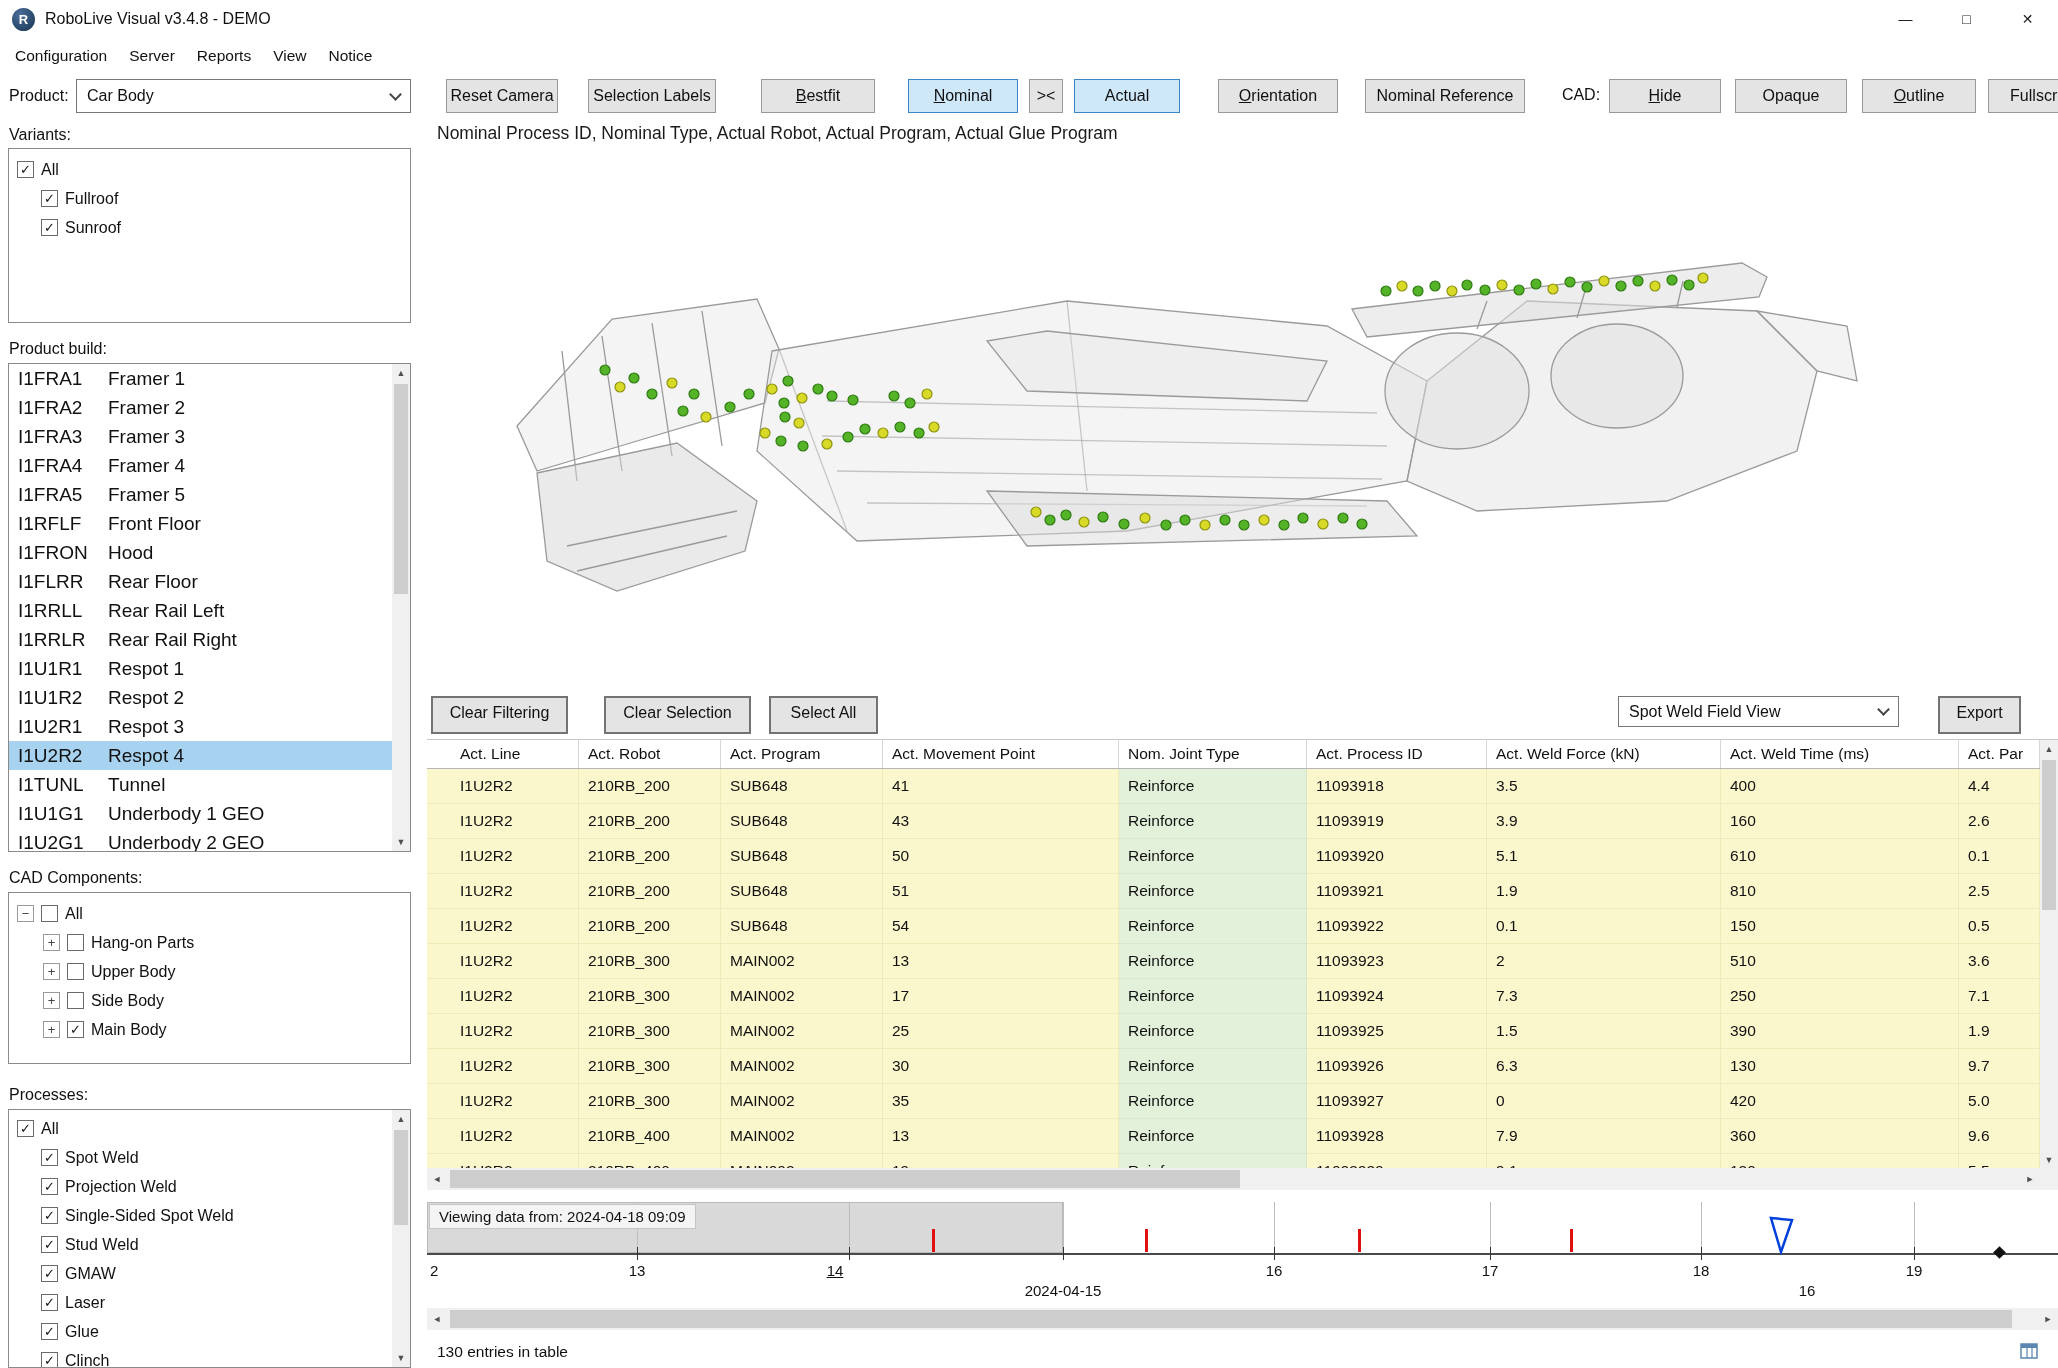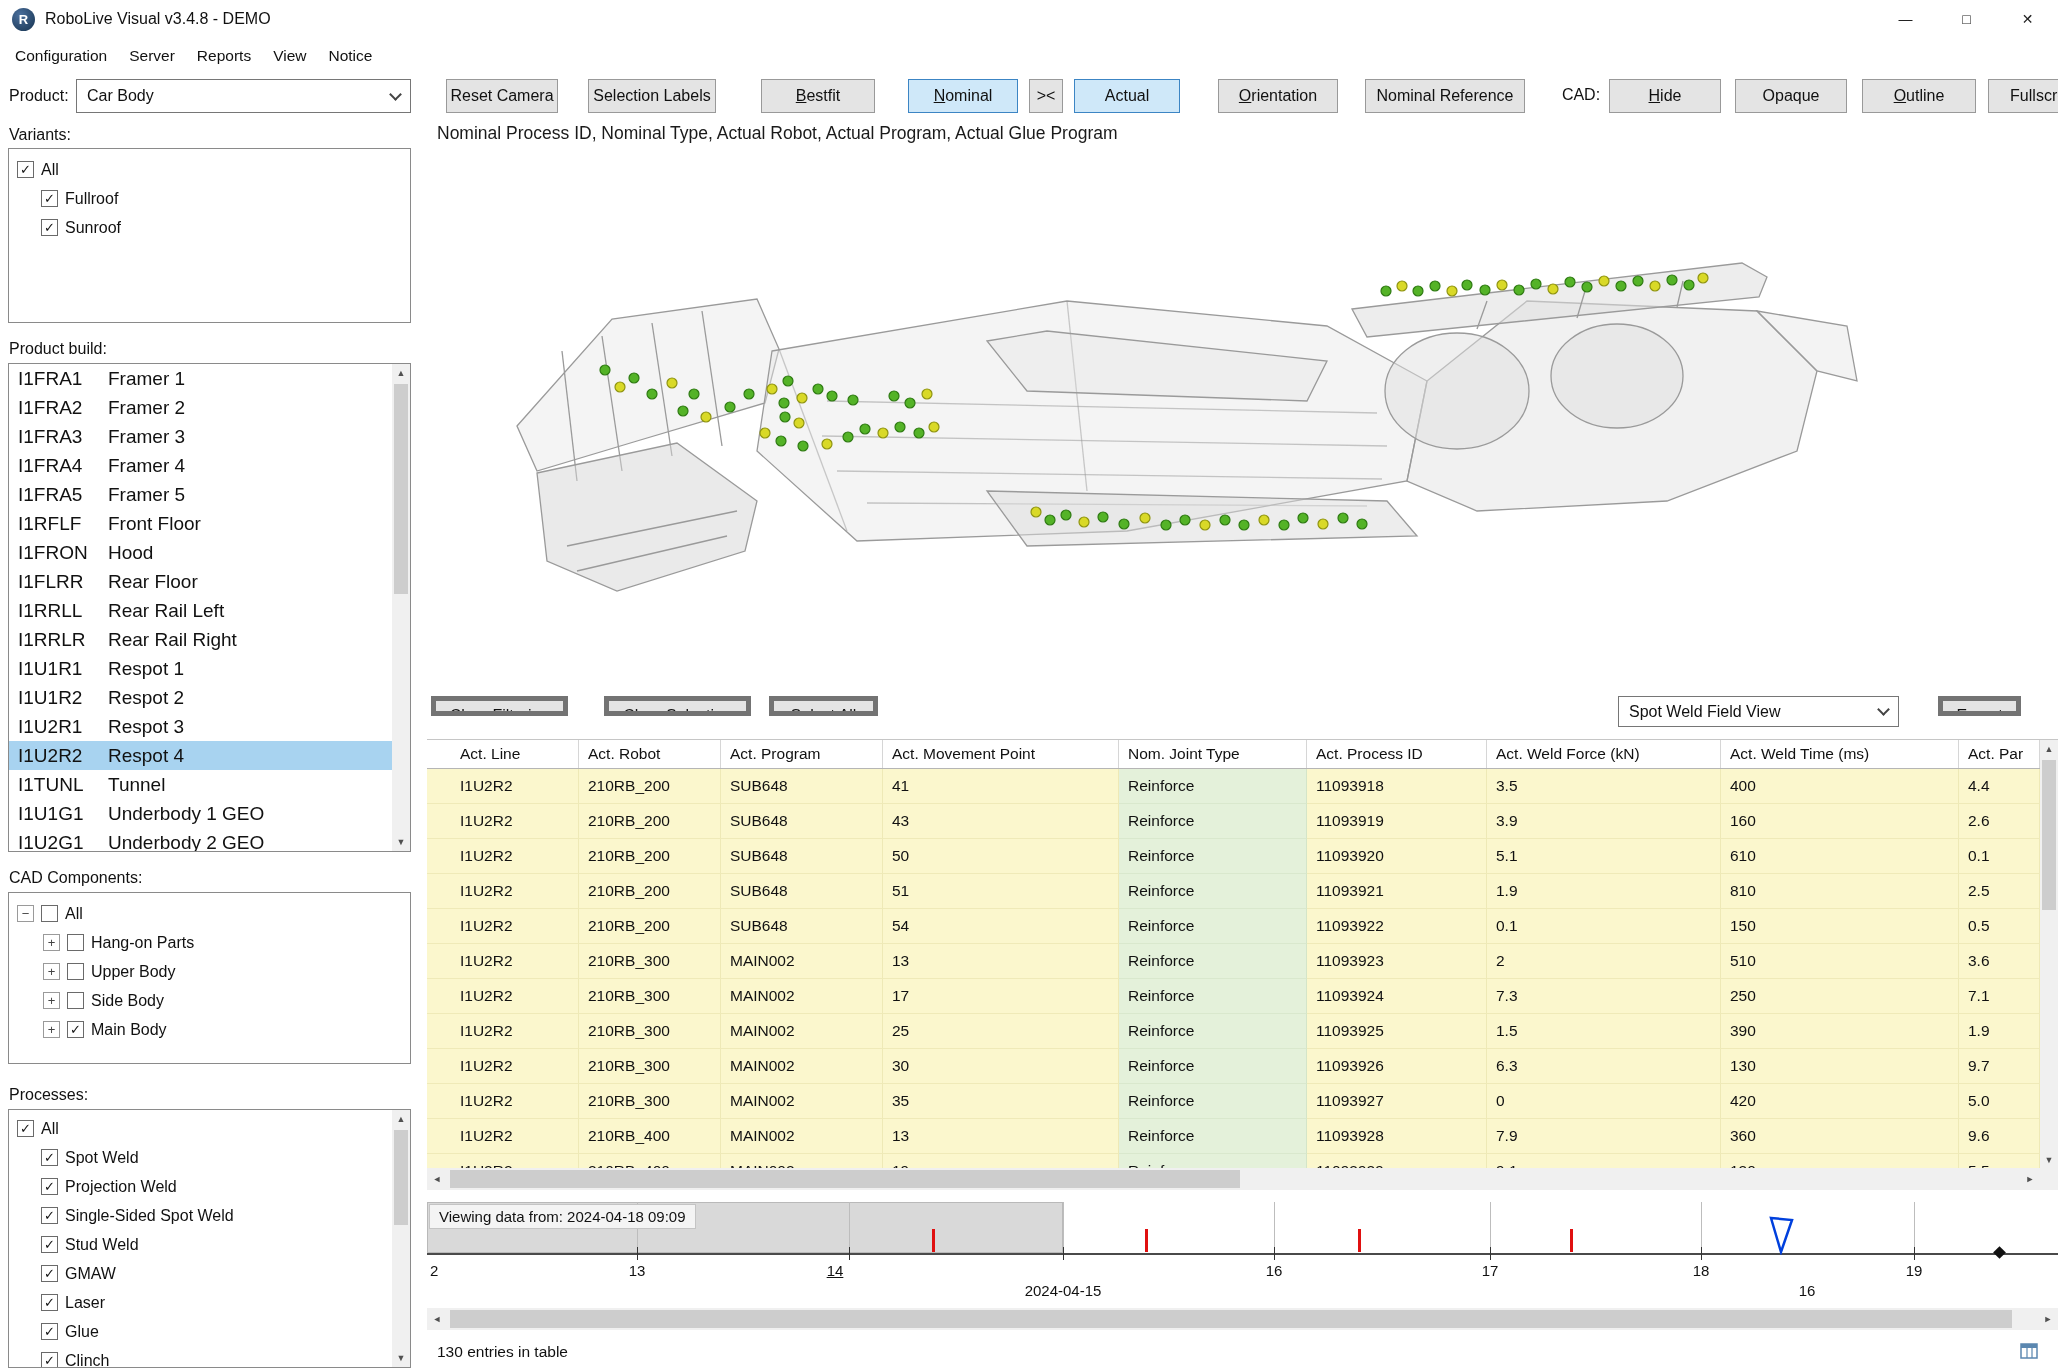--- a/index.html
+++ b/index.html
@@ -64,21 +64,21 @@
 .p0{left:19px;width:112px}.p1{left:161px;width:128px}.p2{left:334px;width:114px}
 .p3{left:481px;width:110px}.p4{left:602px;width:34px}.p5{left:647px;width:106px}
 .p6{left:791px;width:120px}.p7{left:938px;width:160px}.p8{left:1128px;width:52px}
 .p9{left:1182px;width:112px}.p10{left:1308px;width:112px}.p11{left:1435px;width:114px}
 .p12{left:1561px;width:118px}
 .caption{position:absolute;left:10px;top:49px;font-size:17.5px;color:#1a1a1a;white-space:nowrap;}
 
 .viewport{position:absolute;left:0;top:77px;width:1631px;height:545px;background:#fff;}
 
 .tcontrols{position:absolute;left:0;top:622px;width:1631px;height:31px;}
-.cbtn{position:absolute;top:0;height:20px;background:#e4e4e4;border:5px solid #737373;font-size:16px;
+.cbtn{position:absolute;top:0;height:38px;background:#e4e4e4;border:2px solid #737373;font-size:16px;
   text-align:center;line-height:29px;overflow:hidden;white-space:nowrap;}
 #tc0{left:4px;width:137px}#tc1{left:177px;width:147px}#tc2{left:342px;width:109px}
 #view-combo{left:1191px;top:0;width:281px;height:31px;}
 #export-btn{left:1511px;width:83px;}
 
 .datatable{position:absolute;left:0;top:665px;width:1631px;height:429px;border-top:1px solid #c6c6c6;}
 .thead{position:absolute;left:0;top:0;width:1613px;height:29px;background:#fff;border-bottom:1px solid #b5b5b5;display:flex;}
 .th{flex:none;font-size:15.5px;display:flex;align-items:center;padding-left:9px;border-right:1px solid #d6d6d6;
   white-space:nowrap;overflow:hidden;}
 .tbody{position:absolute;left:0;top:29px;width:1613px;height:400px;overflow:hidden;}

